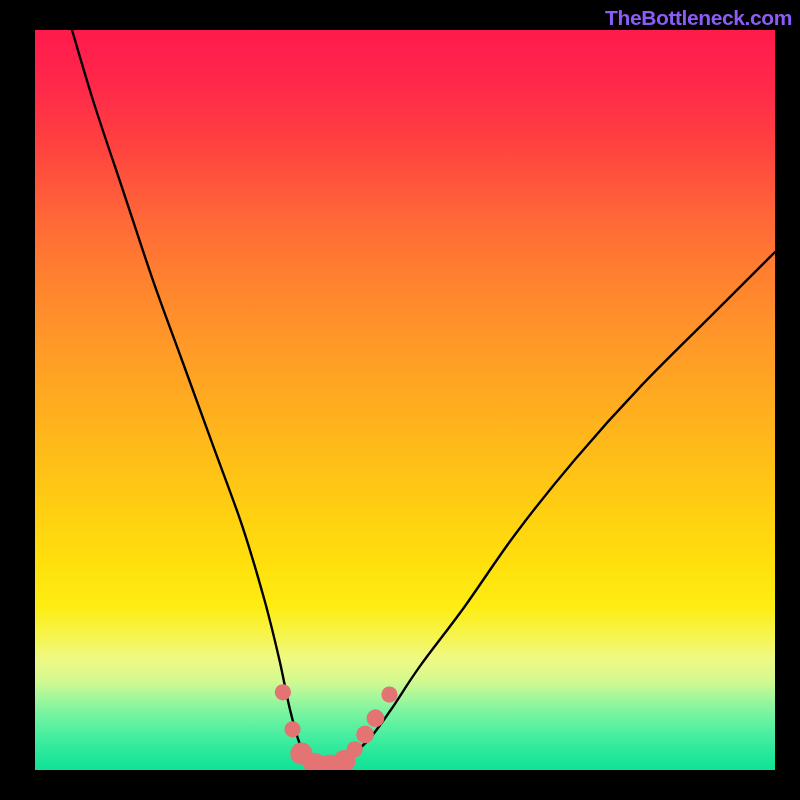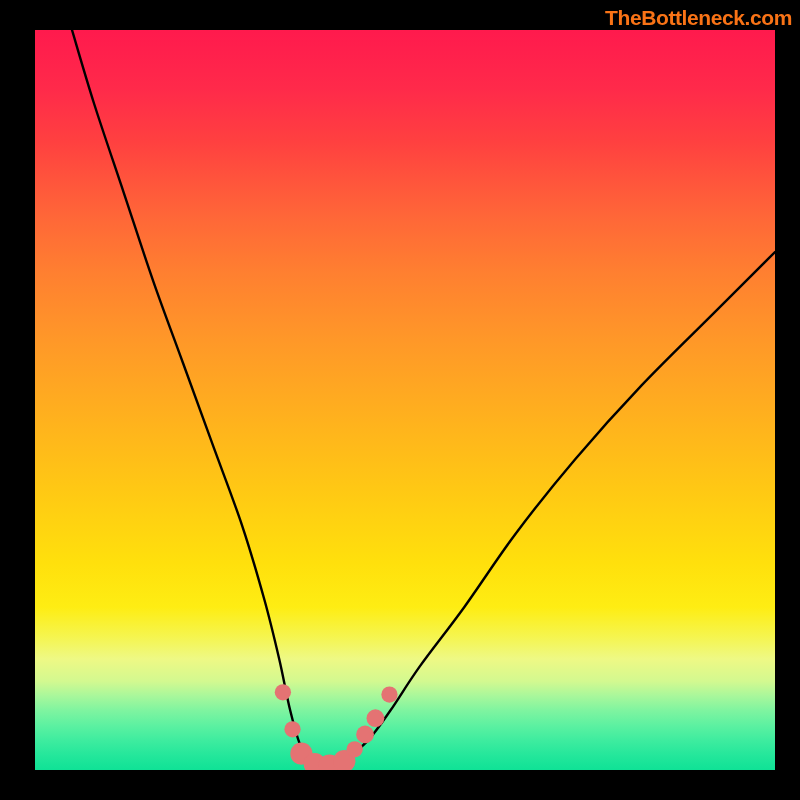--- a/index.html
+++ b/index.html
@@ -31,21 +31,21 @@
       #24e79b 98%,
       #0fe296 100%);
   }
   .watermark {
     position: absolute;
     top: 6px;
     right: 8px;
     font-family: Arial, Helvetica, sans-serif;
     font-size: 21px;
     font-weight: bold;
-    color: #f97316;
+    color: #8b5cf6;
     letter-spacing: -0.4px;
     z-index: 5;
   }
   svg.plot { position: absolute; left: 35px; top: 30px; }
 </style>
 </head>
 <body>
 
 <div class="frame"></div>
 

